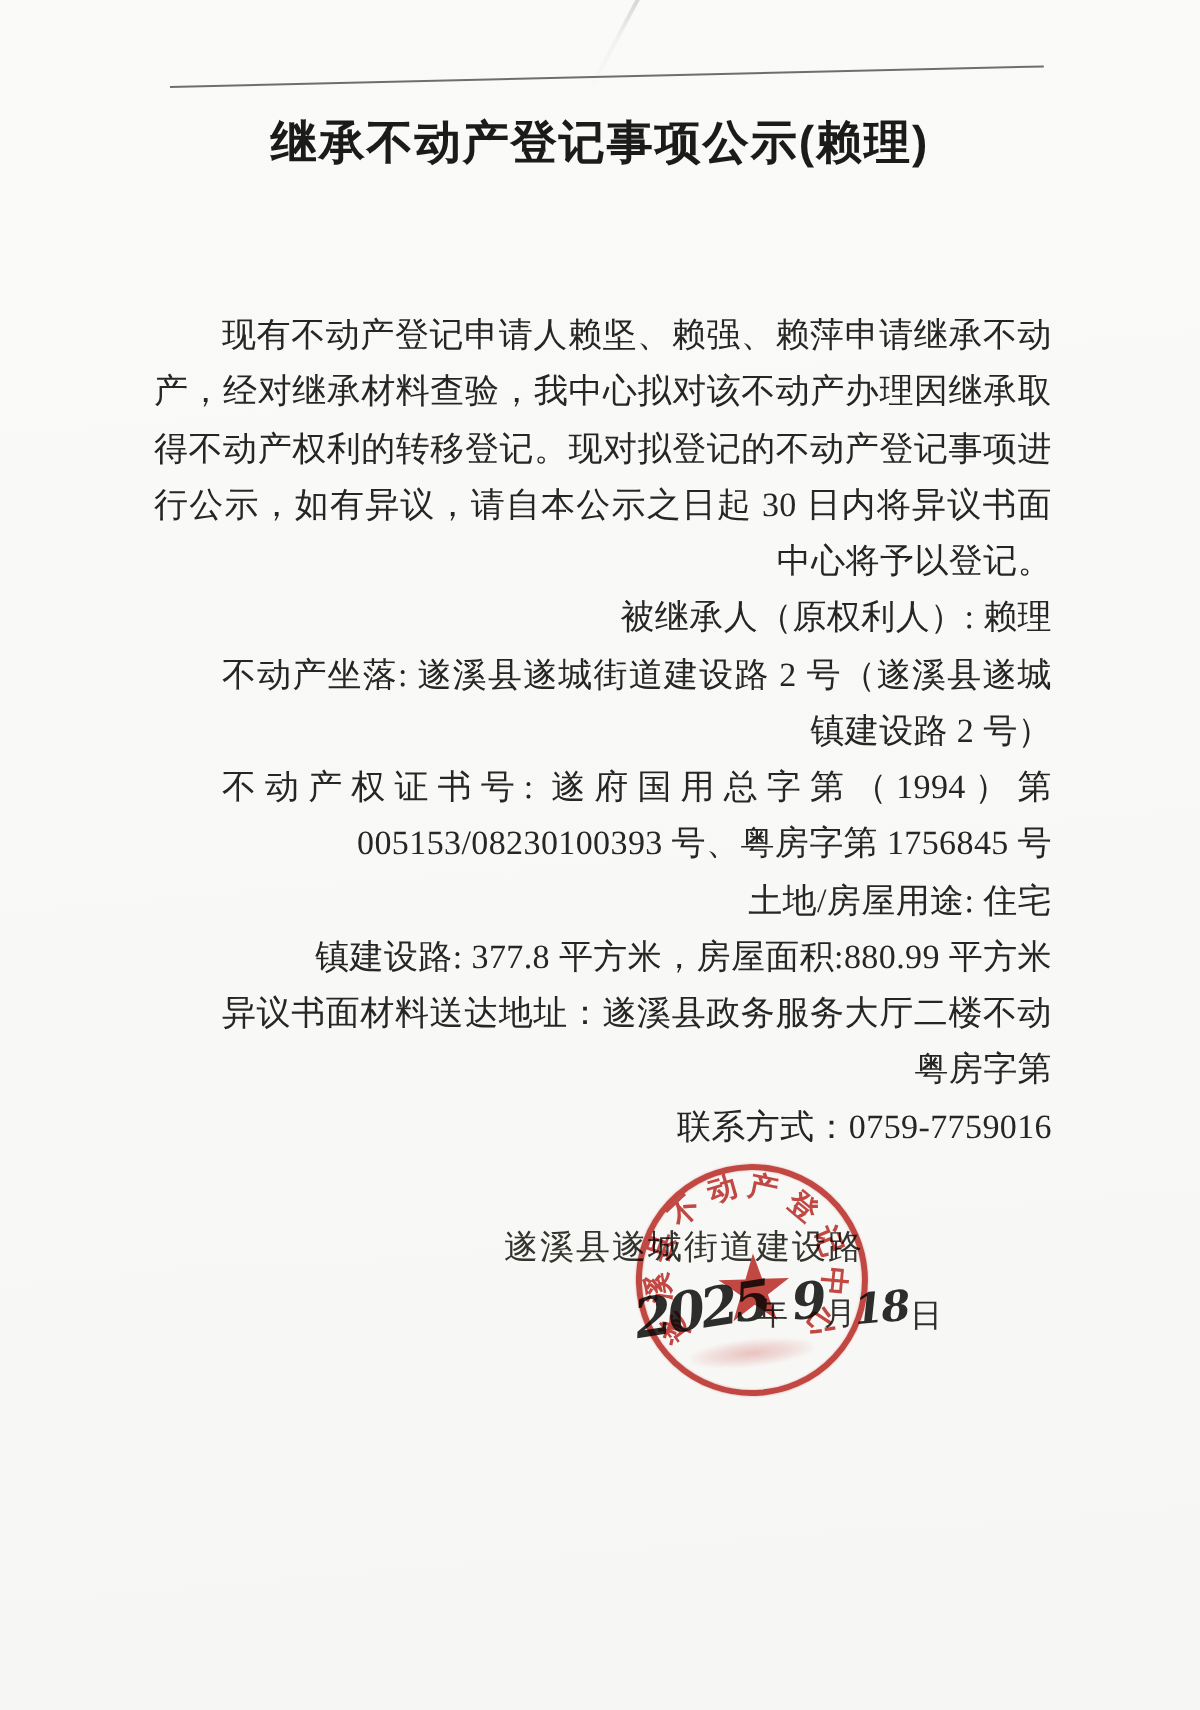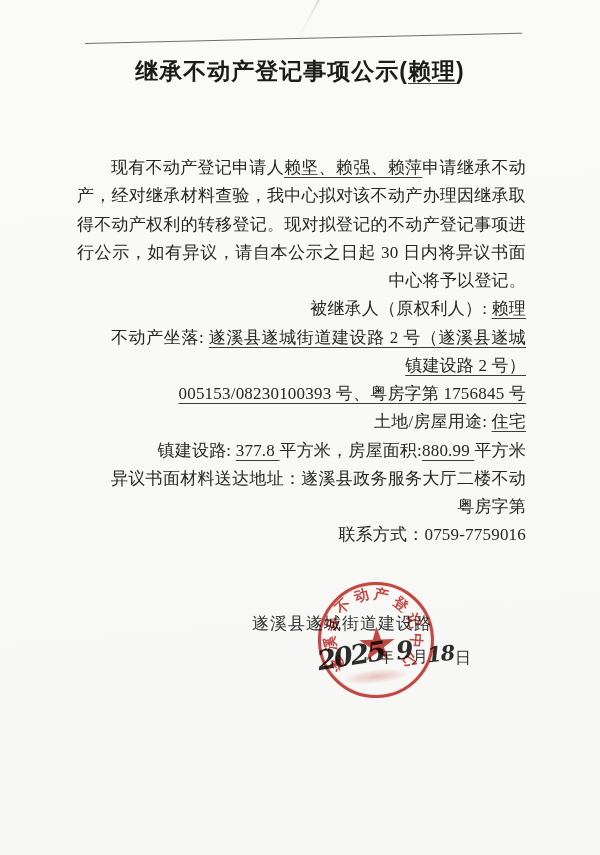--- a/index.html
+++ b/index.html
@@ -25,21 +25,21 @@
     background:linear-gradient(rgba(150,150,148,.45),rgba(180,180,178,.12),transparent);
     transform:rotate(28deg);transform-origin:top center;
   }
   
   .title{
     position:absolute;top:56px;left:0;width:100%;
     text-align:center;
     font-family:"Liberation Sans","DejaVu Sans",sans-serif;
     font-size:23px;font-weight:700;letter-spacing:1px;color:#1b1b1a;
   }
-  .u{ text-decoration:underline; text-decoration-thickness:1.2px; text-underline-offset:4px; text-decoration-color:#3c3c3a; }
+  .u{ text-decoration-thickness:1.2px; text-underline-offset:4px; text-decoration-color:#3c3c3a; }
   
   .body-lines{
     position:absolute;left:77px;top:118px;width:449px;
     font-size:17px;line-height:28.25px;letter-spacing:.2px;color:#262624;margin-top:36px;
   }
   .body-lines .line{height:28.25px;text-align:right;}
   .body-lines .indent{text-indent:34px;}
   .body-lines .fill{text-align:justify;text-align-last:justify;}
   
   .org-line{
@@ -93,20 +93,21 @@
 
   <div class="body-lines" id="body-lines">
       <div class="line indent fill"><span>现有不动产登记申请人</span><span class="u">赖坚、赖强、赖萍</span><span>申请继承不动</span></div>
       <div class="line fill"><span>产，经对继承材料查验，我中心拟对该不动产办理因继承取</span></div>
       <div class="line fill"><span>得不动产权利的转移登记。现对拟登记的不动产登记事项进</span></div>
       <div class="line fill"><span>行公示，如有异议，请自本公示之日起 30 日内将异议书面</span></div>
       <div class="line"><span>中心将予以登记。</span></div>
       <div class="line indent"><span>被继承人（原权利人）: </span><span class="u"> 赖理 </span></div>
       <div class="line indent fill"><span>不动产坐落: </span><span class="u">遂溪县遂城街道建设路 2 号（遂溪县遂城</span></div>
       <div class="line"><span class="u">镇建设路 2 号） </span></div>
+      <div class="line indent fill"><span>不动产权证书号: </span><span class="u">遂府国用总字第（1994）第</span></div>
       <div class="line"><span class="u">005153/08230100393 号、粤房字第 1756845 号</span></div>
       <div class="line indent"><span>土地/房屋用途: </span><span class="u">住宅</span></div>
       <div class="line indent"><span>镇建设路: </span><span class="u">377.8 </span><span>平方米，房屋面积:</span><span class="u">880.99 </span><span>平方米</span></div>
       <div class="line indent fill"><span>异议书面材料送达地址：遂溪县政务服务大厅二楼不动</span></div>
       <div class="line"><span>粤房字第</span></div>
       <div class="line indent"><span>联系方式：0759-7759016</span></div>
     </div>
 
   <div class="org-line">遂溪县遂城街道建设路</div>
 

